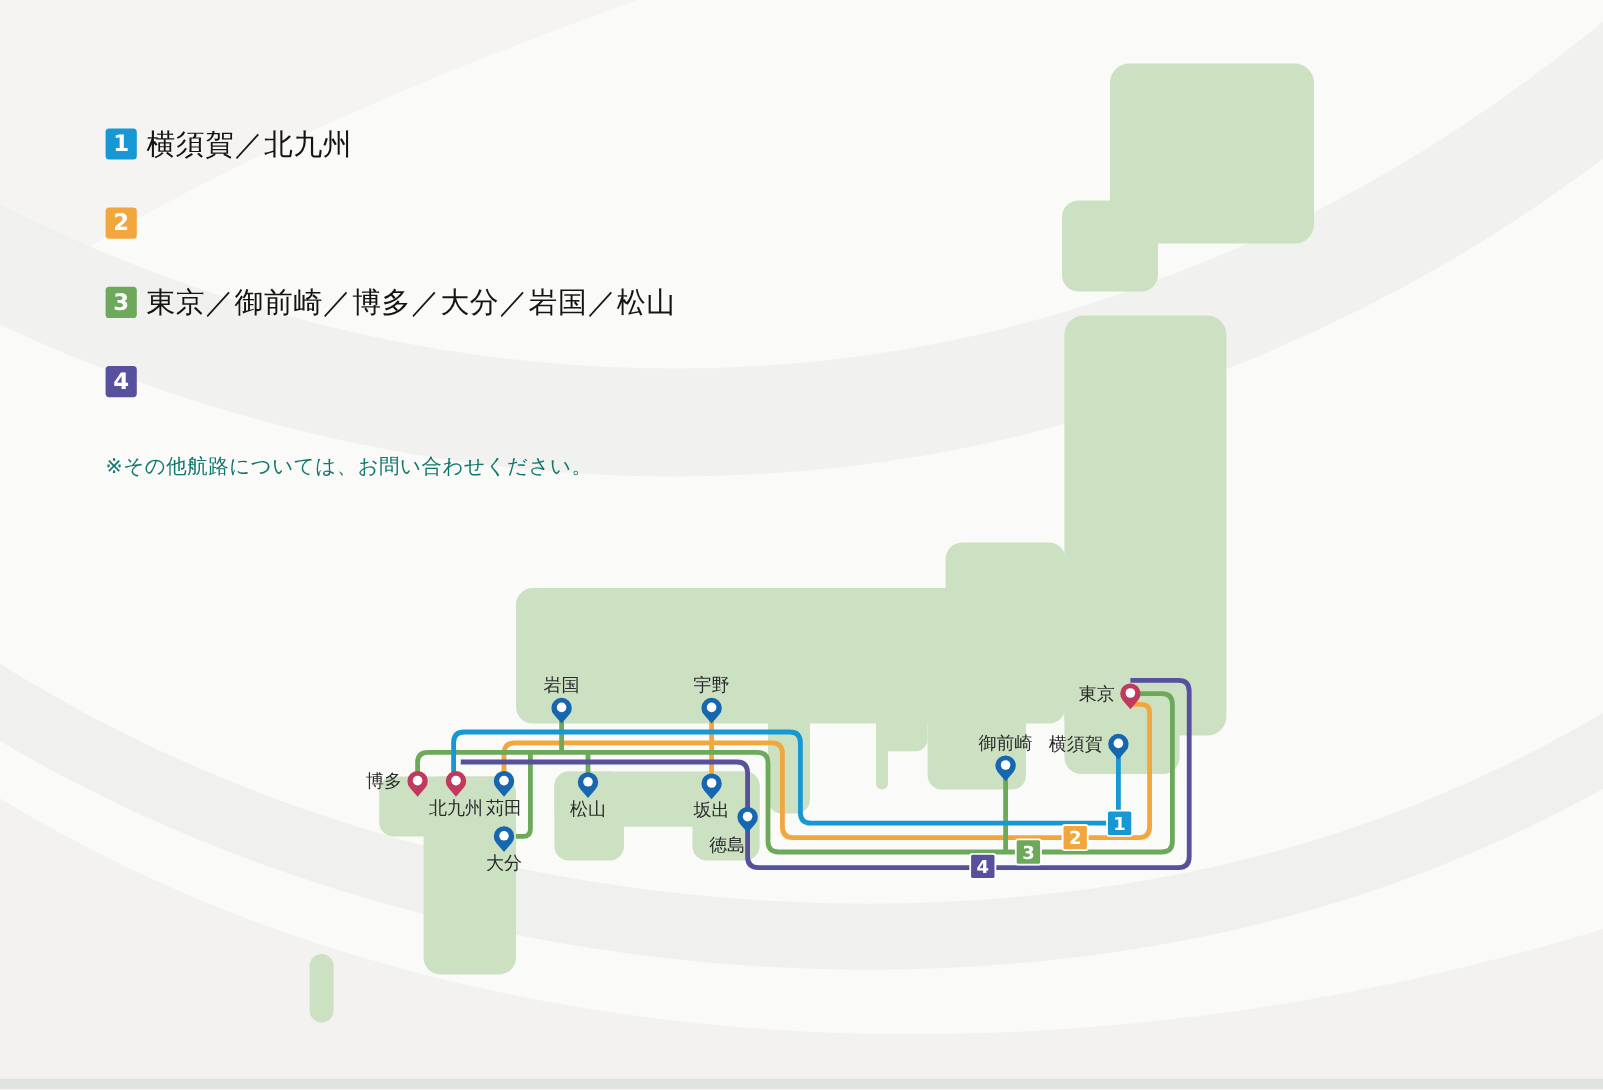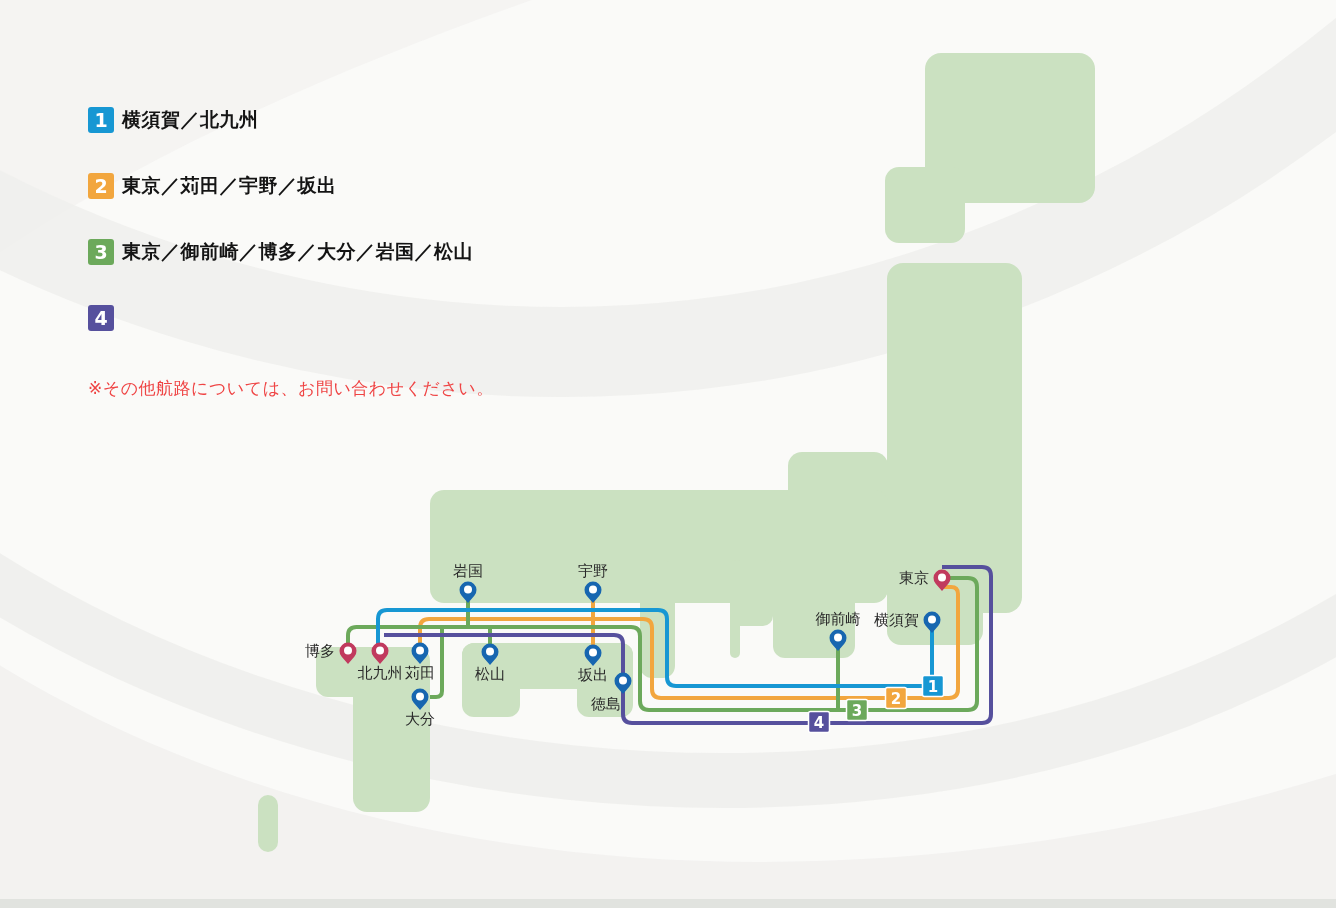--- a/index.html
+++ b/index.html
@@ -10,25 +10,25 @@
   }
   #bg-decor,#map-svg{position:absolute;left:0;top:0;}
   #legend{position:absolute;left:88px;top:107px;}
   .legend-row{display:flex;align-items:center;margin-bottom:40px;height:26px;}
   .legend-badge{
     width:26px;height:26px;border-radius:3px;color:#fff;
     font-size:19px;font-weight:bold;display:flex;align-items:center;justify-content:center;
     flex:0 0 26px;
   }
   .legend-label{
-    margin-left:8px;font-size:19px;font-weight:bold;color:#141414;
+    margin-left:8px;font-size:24px;font-weight:normal;color:#141414;
     letter-spacing:0.5px;white-space:nowrap;text-align:right;
   }
   #note{
-    position:absolute;left:88px;top:377px;font-size:17px;color:#ef4444;
+    position:absolute;left:88px;top:377px;font-size:17px;color:#0f766e;
     letter-spacing:0.5px;white-space:nowrap;
   }
   .port-label{font-size:15px;fill:#2a2a2a;}
   .badge-num{font-size:15px;font-weight:bold;fill:#ffffff;}
 </style>
 </head>
 <body>
 
 <div id="stage">
 
@@ -154,21 +154,20 @@
       </g>
   </svg>
 
   <div id="legend">
       <div class="legend-row">
         <span class="legend-badge" style="background: rgb(23, 151, 211);">1</span>
         <span class="legend-label">横須賀／北九州</span>
       </div>
       <div class="legend-row">
         <span class="legend-badge" style="background: rgb(242, 166, 62);">2</span>
-        <span class="legend-label">東京／苅田／宇野／坂出</span>
       </div>
       <div class="legend-row">
         <span class="legend-badge" style="background: rgb(108, 169, 91);">3</span>
         <span class="legend-label">東京／御前崎／博多／大分／岩国／松山</span>
       </div>
       <div class="legend-row">
         <span class="legend-badge" style="background: rgb(86, 80, 157);">4</span>
       </div>
     </div>
 

